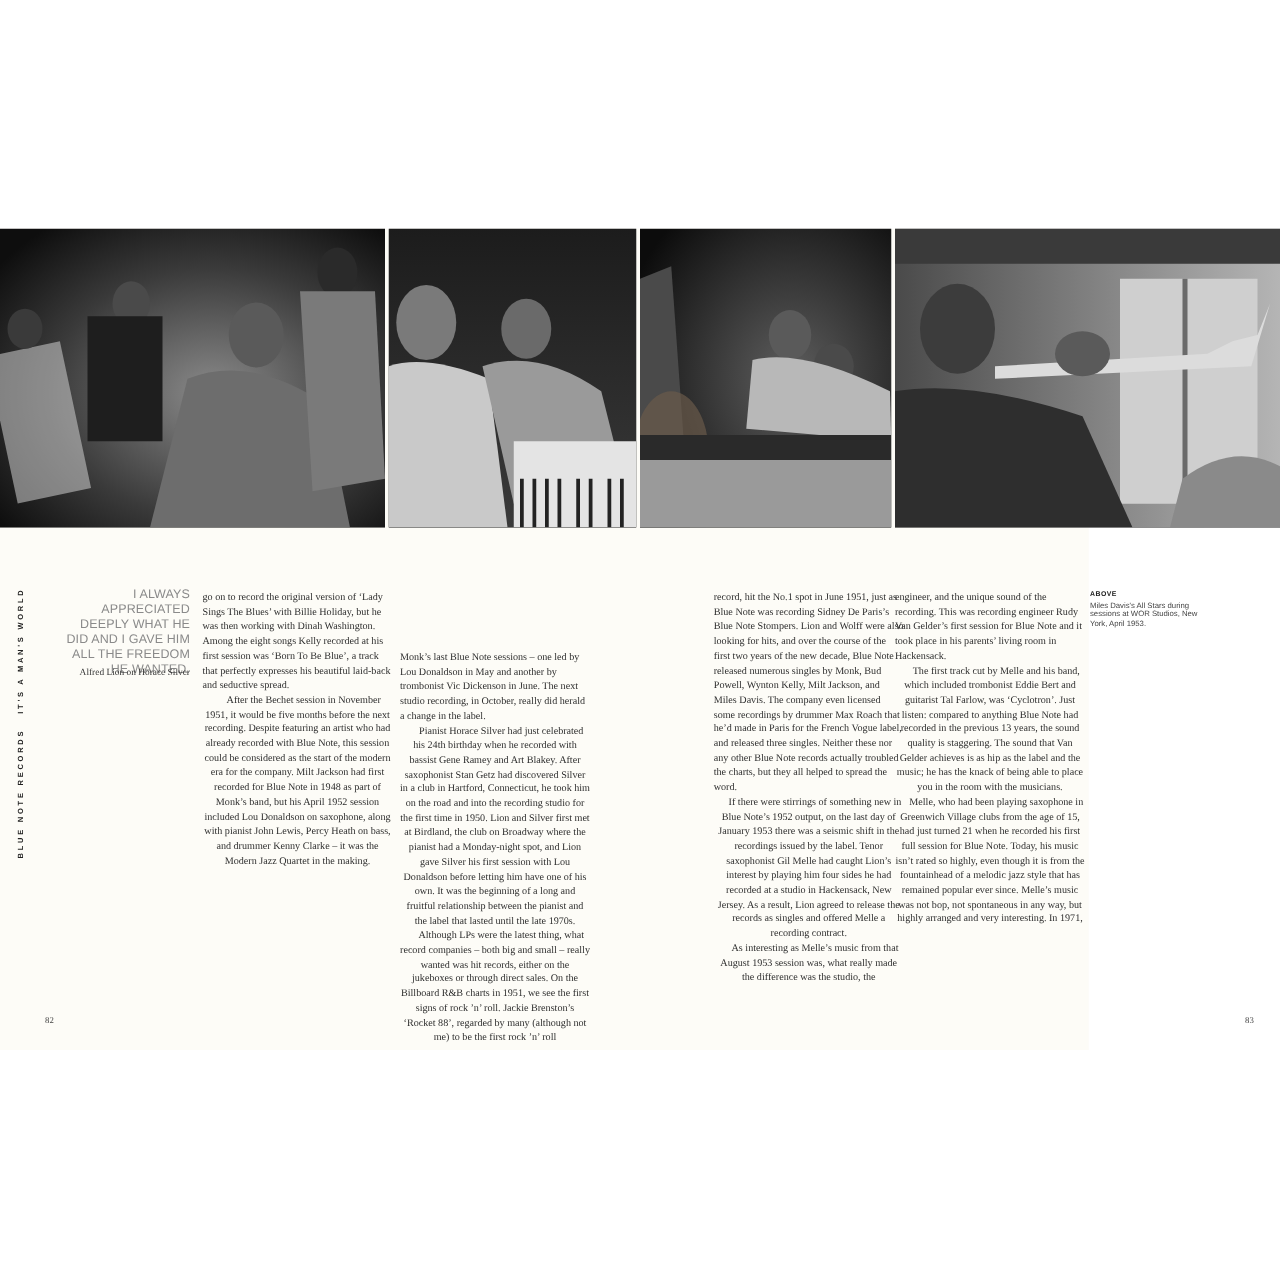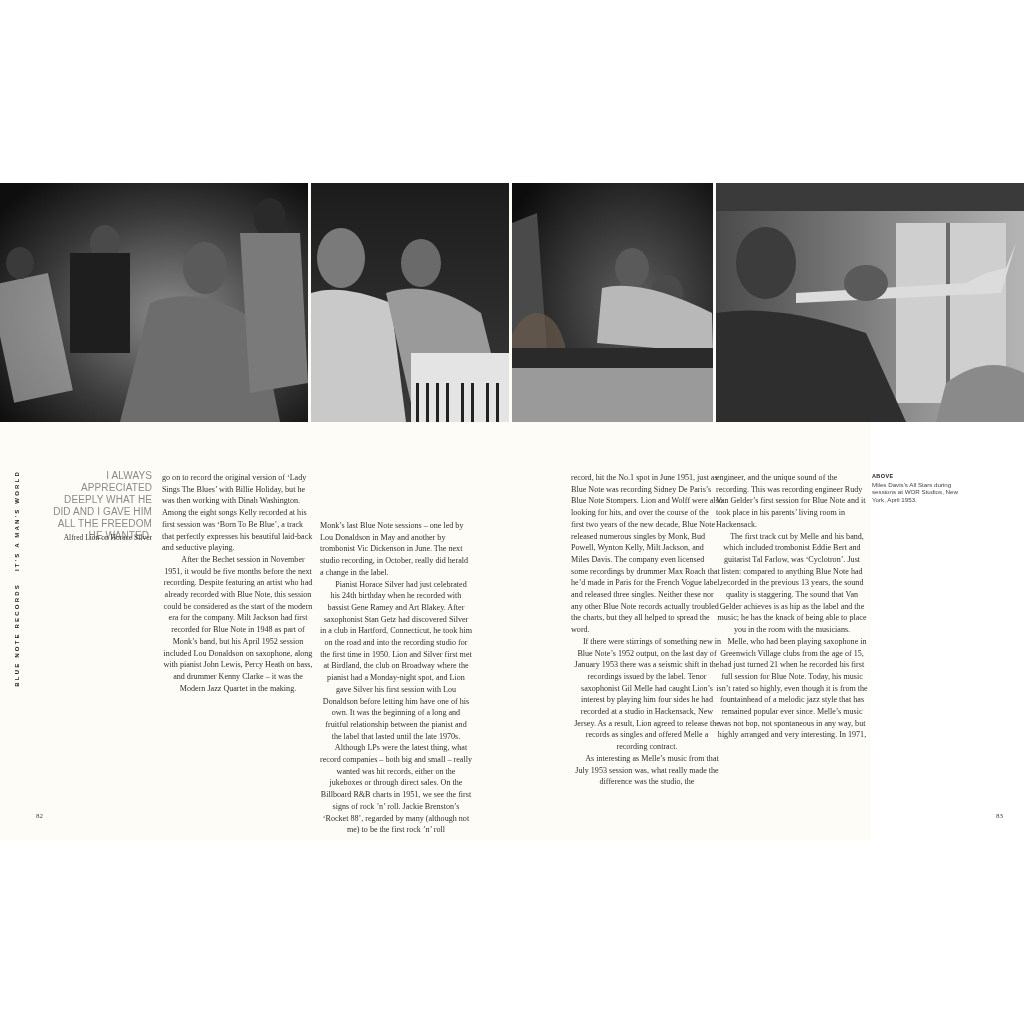--- a/index.html
+++ b/index.html
@@ -144,34 +144,34 @@
     </div>
   </div>
 
   <div class="spine" style="top:287px;">IT'S A MAN'S WORLD</div>
   <div class="spine" style="top:400px;">BLUE NOTE RECORDS</div>
 
   <div class="pull-quote">I always appreciated deeply what he did and I gave him all the freedom he wanted.</div>
   <div class="attribution">Alfred Lion on Horace Silver</div>
 
   <div class="col" style="left:162px;">
-    <p>go on to record the original version of ‘Lady Sings The Blues’ with Billie Holiday, but he was then working with Dinah Washington. Among the eight songs Kelly recorded at his first session was ‘Born To Be Blue’, a track that perfectly expresses his beautiful laid-back and seductive playing.</p>
+    <p>go on to record the original version of ‘Lady Sings The Blues’ with Billie Holiday, but he was then working with Dinah Washington. Among the eight songs Kelly recorded at his first session was ‘Born To Be Blue’, a track that perfectly expresses his beautiful laid-back and seductive spread.</p>
     <p class="indent">After the Bechet session in November 1951, it would be five months before the next recording. Despite featuring an artist who had already recorded with Blue Note, this session could be considered as the start of the modern era for the company. Milt Jackson had first recorded for Blue Note in 1948 as part of Monk’s band, but his April 1952 session included Lou Donaldson on saxophone, along with pianist John Lewis, Percy Heath on bass, and drummer Kenny Clarke – it was the Modern Jazz Quartet in the making.</p>
   </div>
 
   <div class="col" style="left:320px;margin-top:48px;">
     <p>Monk’s last Blue Note sessions – one led by Lou Donaldson in May and another by trombonist Vic Dickenson in June. The next studio recording, in October, really did herald a change in the label.</p>
     <p class="indent">Pianist Horace Silver had just celebrated his 24th birthday when he recorded with bassist Gene Ramey and Art Blakey. After saxophonist Stan Getz had discovered Silver in a club in Hartford, Connecticut, he took him on the road and into the recording studio for the first time in 1950. Lion and Silver first met at Birdland, the club on Broadway where the pianist had a Monday-night spot, and Lion gave Silver his first session with Lou Donaldson before letting him have one of his own. It was the beginning of a long and fruitful relationship between the pianist and the label that lasted until the late 1970s.</p>
     <p class="indent">Although LPs were the latest thing, what record companies – both big and small – really wanted was hit records, either on the jukeboxes or through direct sales. On the Billboard R&amp;B charts in 1951, we see the first signs of rock ’n’ roll. Jackie Brenston’s ‘Rocket 88’, regarded by many (although not me) to be the first rock ’n’ roll</p>
   </div>
 
   <div class="col" style="left:571px;">
     <p>record, hit the No.1 spot in June 1951, just as Blue Note was recording Sidney De Paris’s Blue Note Stompers. Lion and Wolff were also looking for hits, and over the course of the first two years of the new decade, Blue Note released numerous singles by Monk, Bud Powell, Wynton Kelly, Milt Jackson, and Miles Davis. The company even licensed some recordings by drummer Max Roach that he’d made in Paris for the French Vogue label, and released three singles. Neither these nor any other Blue Note records actually troubled the charts, but they all helped to spread the word.</p>
     <p class="indent">If there were stirrings of something new in Blue Note’s 1952 output, on the last day of January 1953 there was a seismic shift in the recordings issued by the label. Tenor saxophonist Gil Melle had caught Lion’s interest by playing him four sides he had recorded at a studio in Hackensack, New Jersey. As a result, Lion agreed to release the records as singles and offered Melle a recording contract.</p>
-    <p class="indent">As interesting as Melle’s music from that July 1953 session was, what really made the difference was the studio, the</p>
+    <p class="indent">As interesting as Melle’s music from that August 1953 session was, what really made the difference was the studio, the</p>
   </div>
 
   <div class="col" style="left:716px;">
     <p>engineer, and the unique sound of the recording. This was recording engineer Rudy Van Gelder’s first session for Blue Note and it took place in his parents’ living room in Hackensack.</p>
     <p class="indent">The first track cut by Melle and his band, which included trombonist Eddie Bert and guitarist Tal Farlow, was ‘Cyclotron’. Just listen: compared to anything Blue Note had recorded in the previous 13 years, the sound quality is staggering. The sound that Van Gelder achieves is as hip as the label and the music; he has the knack of being able to place you in the room with the musicians.</p>
     <p class="indent">Melle, who had been playing saxophone in Greenwich Village clubs from the age of 15, had just turned 21 when he recorded his first full session for Blue Note. Today, his music isn’t rated so highly, even though it is from the fountainhead of a melodic jazz style that has remained popular ever since. Melle’s music was not bop, not spontaneous in any way, but highly arranged and very interesting. In 1971,</p>
   </div>
 
   <div class="caption">
     <div class="label">ABOVE</div>

